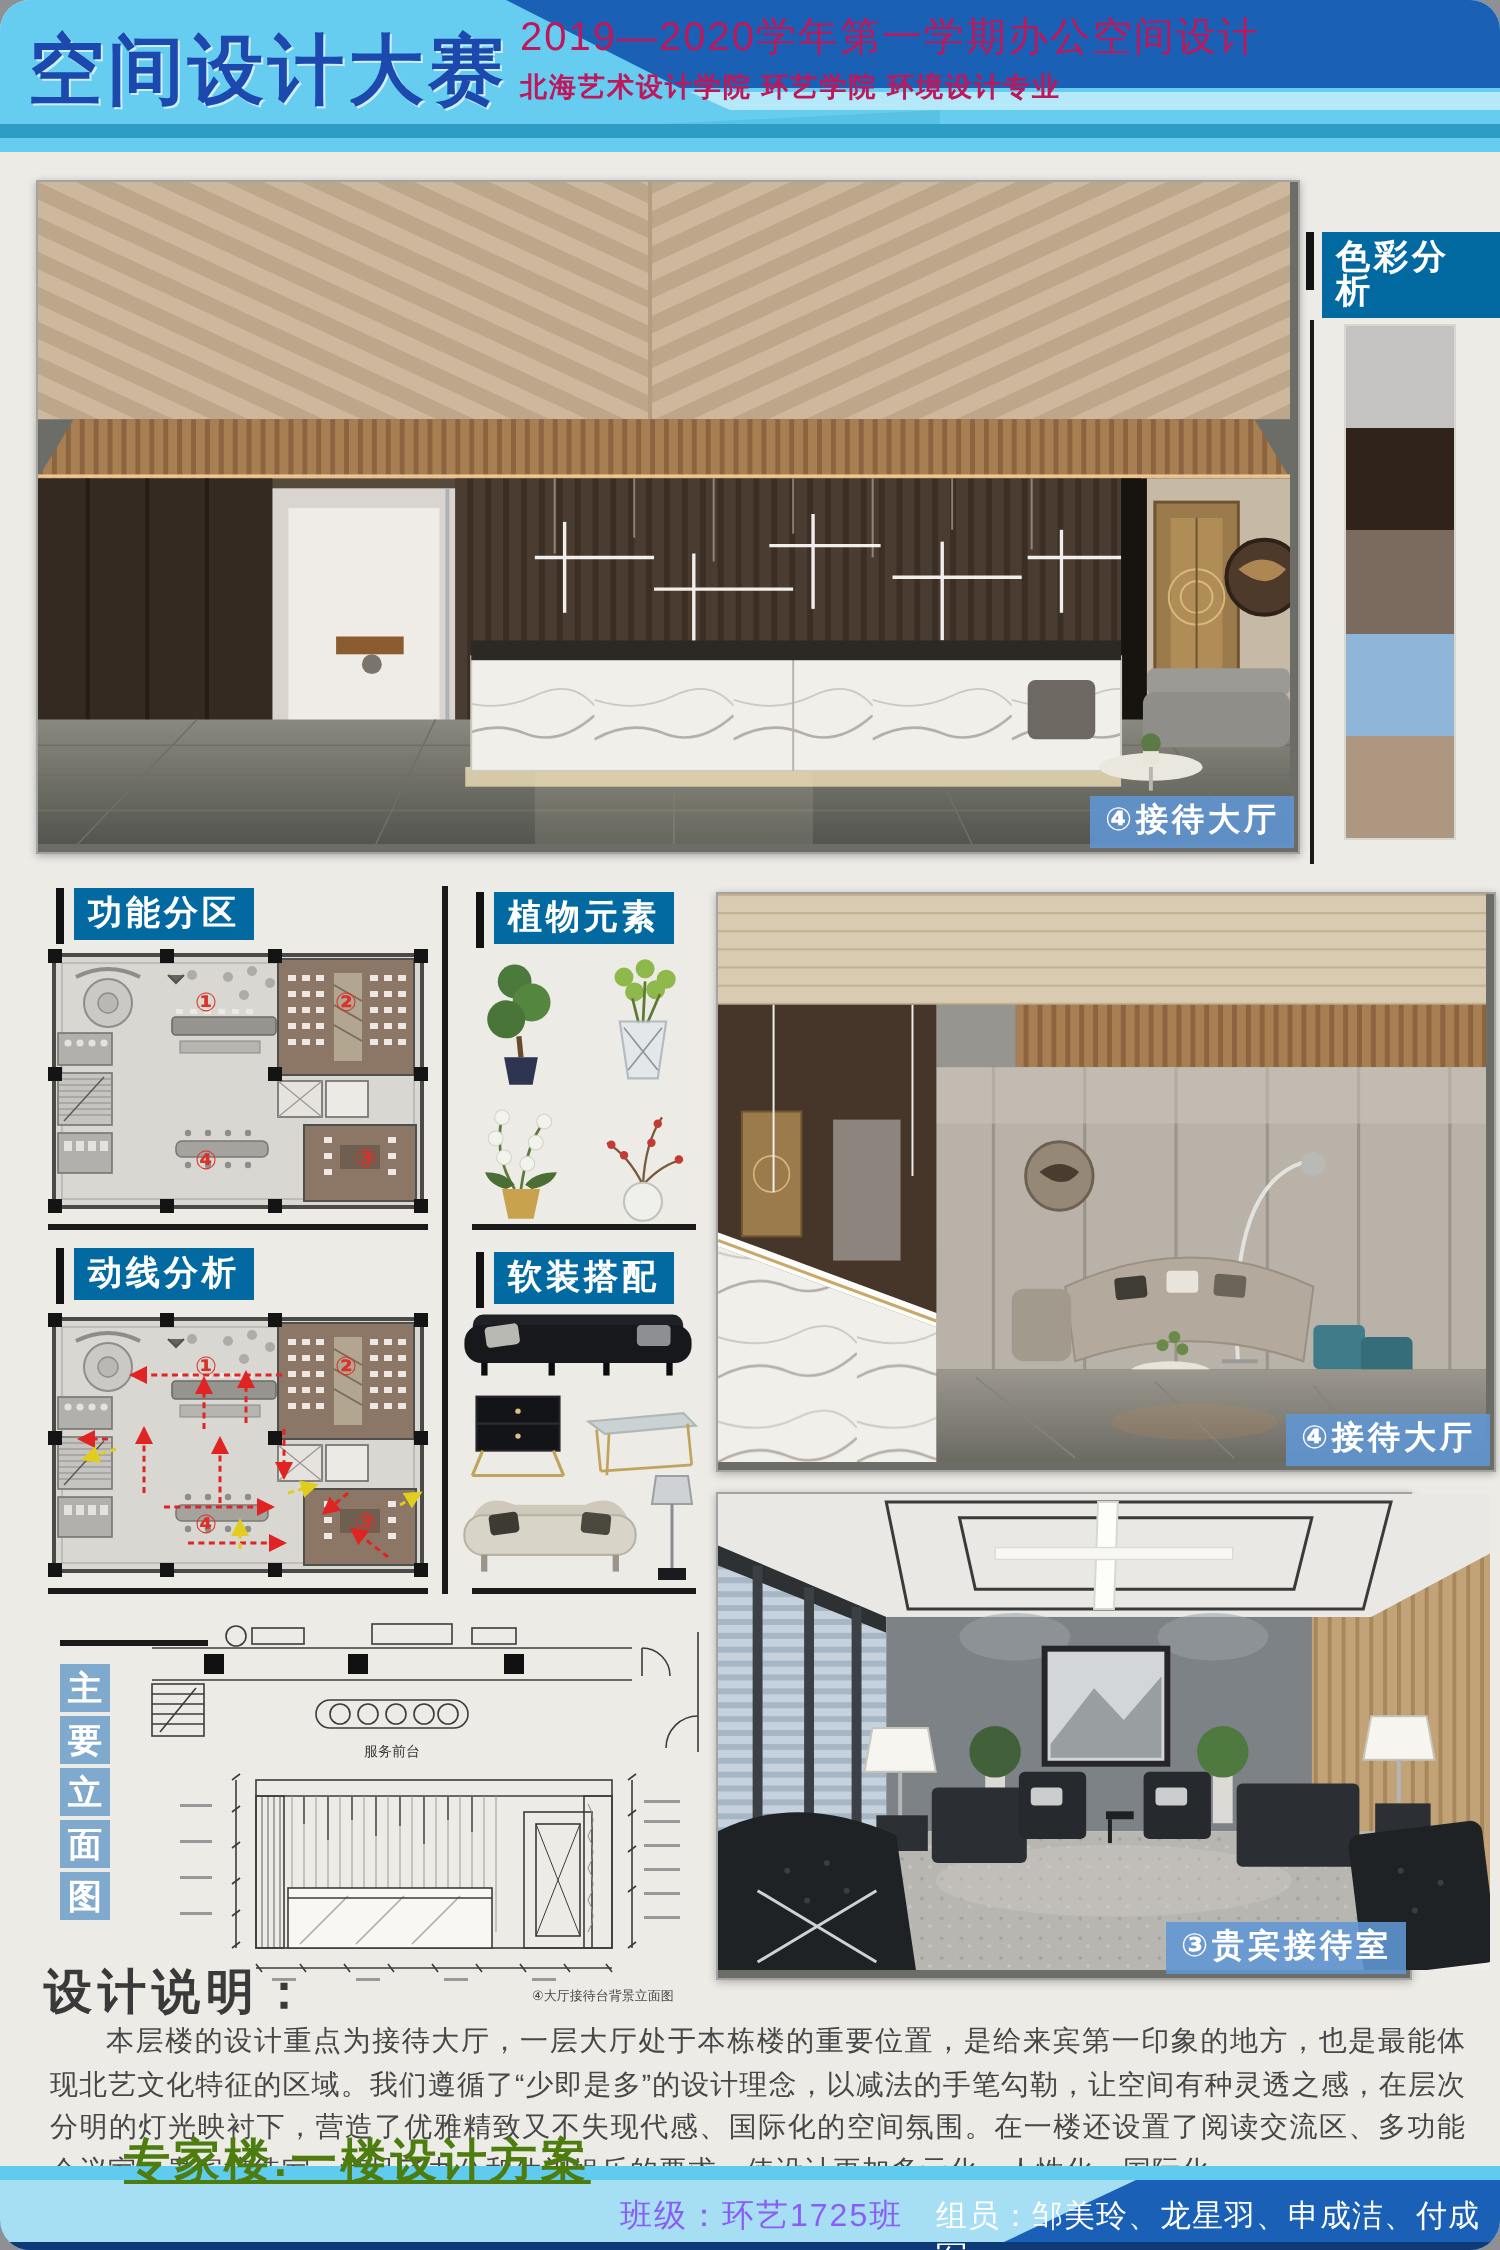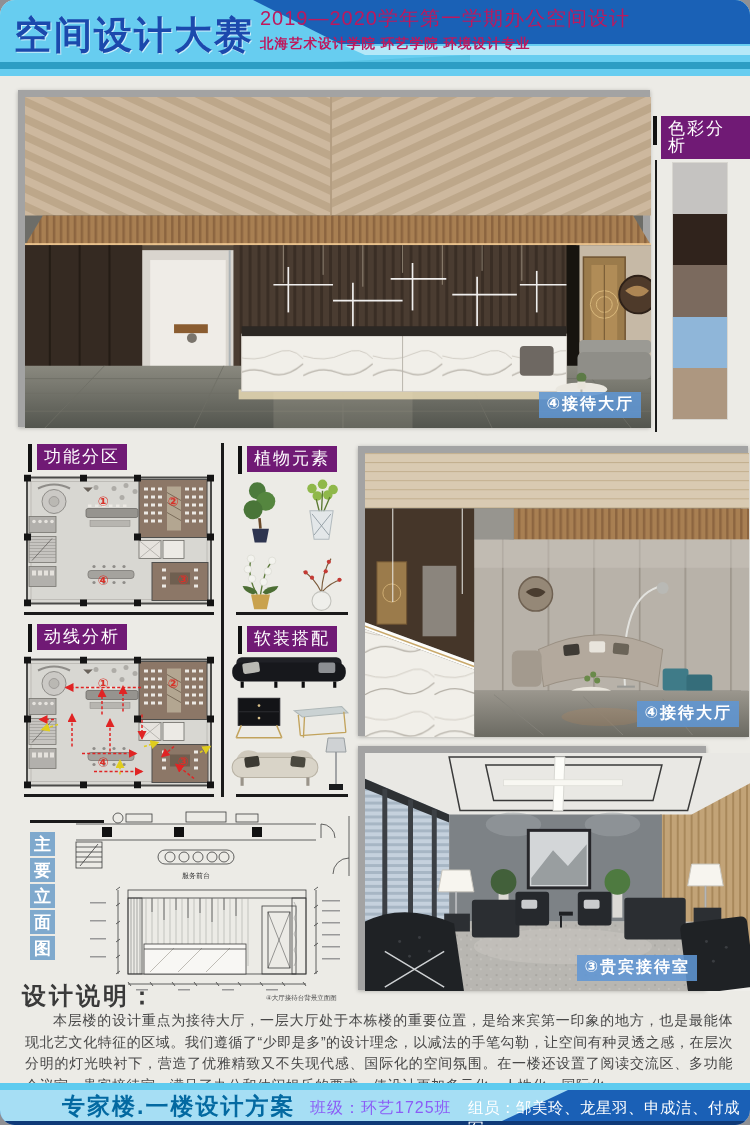--- a/index.html
+++ b/index.html
@@ -9,27 +9,27 @@
   .abs { position:absolute; }
 
   
   .h-title { position:absolute; left:14px; top:10px; font-size:38px; font-weight:bold; color:#1b49ad; letter-spacing:2px; text-shadow:1px 1px 0 #cdeefb; }
   .h-sub { position:absolute; left:22px; top:52px; font-size:15px; letter-spacing:7px; color:#27519f; font-family:"Liberation Mono","DejaVu Sans Mono",monospace; font-weight:bold; }
   .h-right { position:absolute; right:10px; top:5px; width:480px; text-align:left; color:#be185d; }
   .h-r1 { font-size:20px; letter-spacing:1px; }
   .h-r2 { font-size:13.5px; font-weight:bold; margin-top:3px; letter-spacing:1px; }
 
   
-  .seclabel { position:absolute; background:#701a75; color:#fff; font-weight:normal; font-size:17px; line-height:1; padding:4px 7px 5px; letter-spacing:2px; }
+  .seclabel { position:absolute; background:#0369a1; color:#fff; font-weight:bold; font-size:17px; line-height:1; padding:4px 7px 5px; letter-spacing:2px; }
   .tick { position:absolute; width:4px; background:#121212; }
   .hline { position:absolute; height:3px; background:#1a1a1a; }
   .vline { position:absolute; width:3px; background:#1a1a1a; }
 
   
-  .render { position:absolute; border:7px solid #a3a3a3; box-shadow:0 1px 4px rgba(0,0,0,.28); background:#6d6d68;text-align:right; }
+  .render { position:absolute; border:1px solid #a3a3a3; box-shadow:0 1px 4px rgba(0,0,0,.28); background:#6d6d68;text-align:right; }
   .render svg { display:block; }
   .imglabel { position:absolute; right:2px; bottom:2px; background:rgba(96,150,212,.88); color:#fff; font-size:16px; font-weight:bold; padding:2px 7px 3px; letter-spacing:2px; }
 
   
   .swatchcol { position:absolute; left:672px; top:162px; width:56px; height:258px; border:1px solid #d8d6d0; }
   .swatch { width:100%; height:20%; }
 
   
   .plantgrid { position:absolute; left:232px; top:478px; width:118px; height:132px;
                display:grid; grid-template-columns:1fr 1fr; grid-template-rows:1fr 1fr; gap:4px; }
@@ -38,21 +38,21 @@
   
   .vchar { width:25px; height:24px; background:#7fa9cd; color:#fff; font-size:17px; font-weight:bold;
            display:flex; align-items:center; justify-content:center; margin-bottom:2px; }
 
   
   .desc-h { position:absolute; left:22px; top:980px; font-size:24px; font-weight:bold; color:#3a3a3a; letter-spacing:3px; }
   .desc-p { position:absolute; left:25px; top:1010px; width:708px; font-size:14px; color:#474747;
             line-height:1.55; text-align:justify; text-indent:2em; letter-spacing:0.5px; }
 
   
-  .f-project { position:absolute; left:62px; top:1091px; font-size:23px; font-weight:bold; color:#0369a1; letter-spacing:2px; }
+  .f-project { position:absolute; left:62px; top:1065px; font-size:23px; font-weight:bold; color:#4d7c0f; letter-spacing:2px;text-decoration:underline; }
   .f-class { position:absolute; left:310px; top:1098px; font-size:16px; color:#8b5cf6; letter-spacing:1px; }
   .f-members { position:absolute; left:468px; top:1098px; font-size:15.5px; color:#fff; letter-spacing:0.5px; }
 
   .zonetxt { font-size:13px; font-weight:bold; fill:#d8322a; }
   .capt { font-size:7px; fill:#3a3a3a; }
   .capt2 { font-size:6.5px; fill:#4a4a4a; }
 </style>
 </head>
 <body>
 

